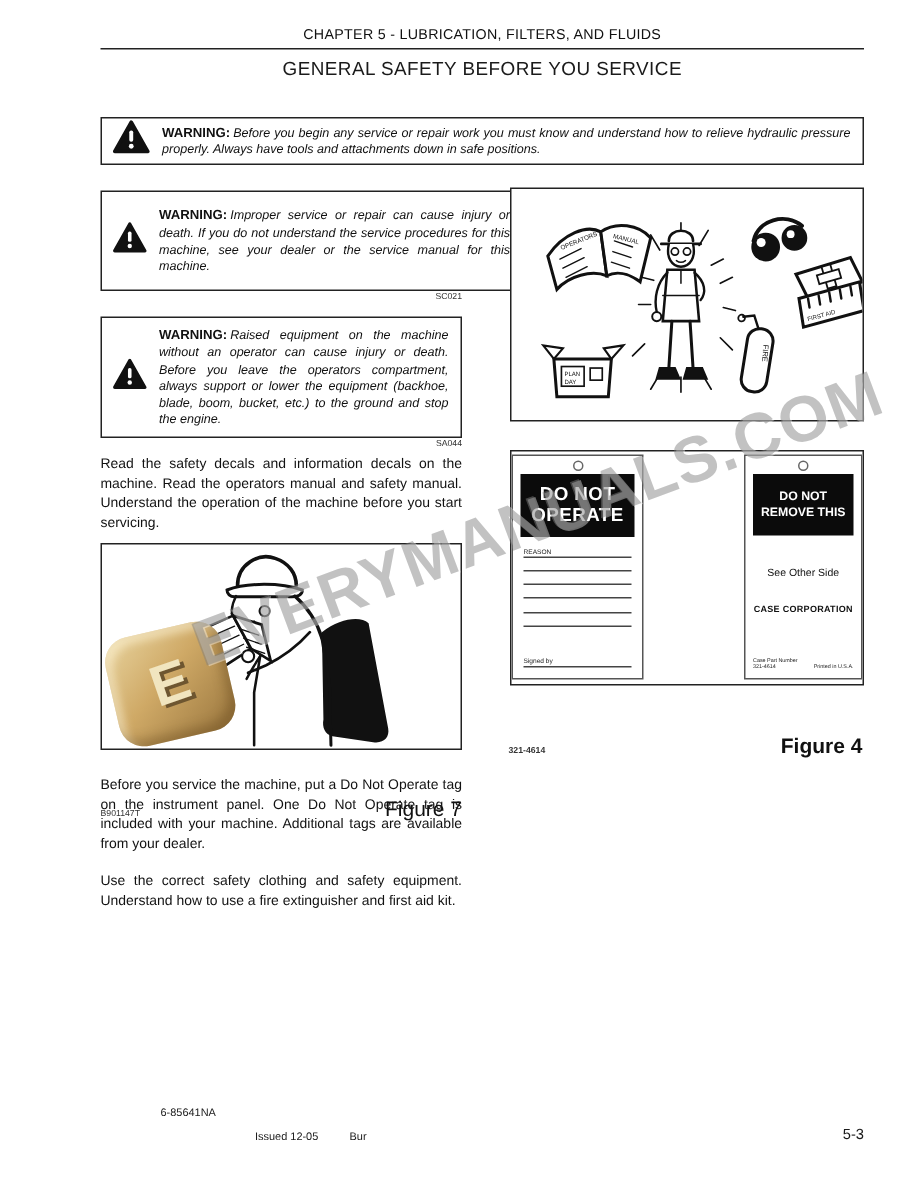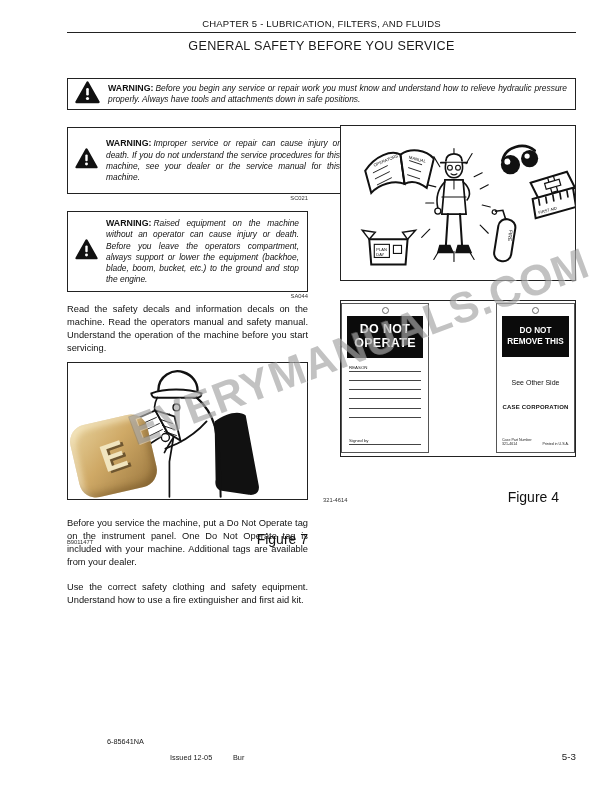--- a/index.html
+++ b/index.html
@@ -30,21 +30,21 @@
   .code-label { font-size:5.8px; color:#333; }
   #code-sc021 { top:195px; left:67px; width:241px; text-align:right; }
   #code-sa044 { top:293px; left:67px; width:241px; text-align:right; }
 
   .figname { font-size:14px; color:#111;margin-top:29px; }
   #fig1-cap { top:111.5px; left:67px; width:509px; text-align:right; }
 
   .caption-row { display:flex; justify-content:space-between; align-items:baseline; }
   #fig2-row { top:501.5px; left:67px; width:241px; }
   #fig3-row { top:283.5px; left:340px; width:236px; }
-  #fig4-row { top:459.5px; left:323px; width:236px; }
+  #fig4-row { top:459.5px; left:339px; width:236px;font-weight:bold; }
 
   
   .para { left:67px; width:241px; font-size:9.3px; line-height:1.4; text-align:justify; color:#111; }
   #para1 { top:303px; }
   #para2 { top:517px; }
   #para3 { top:580.5px; }
 
   
   .figbox { border:1.5px solid #222; background:#fff; }
   #fig2-box { top:362px; left:67px; width:241px; height:138px; }

